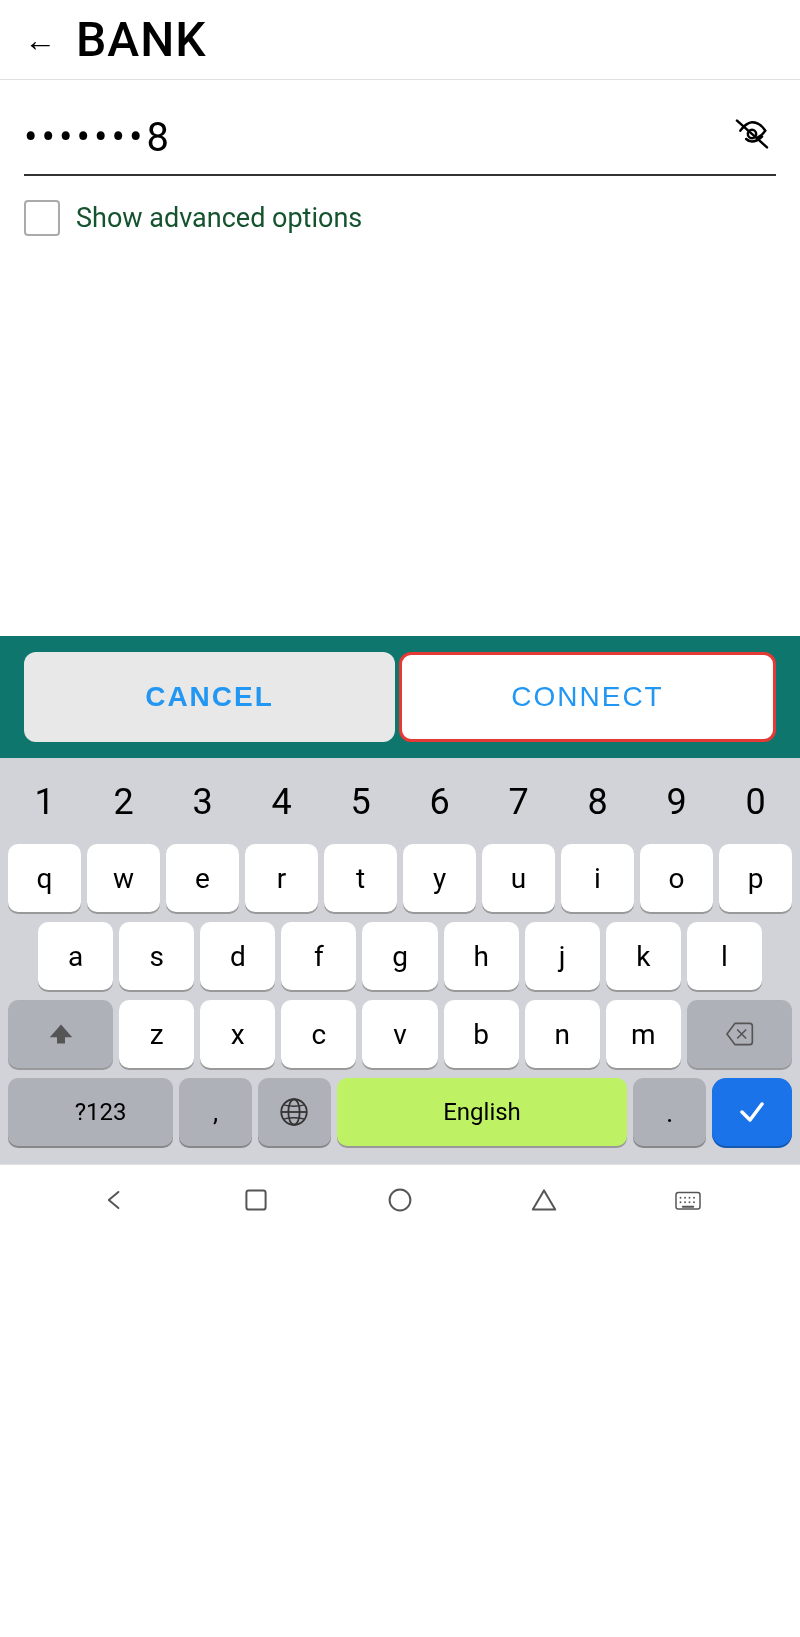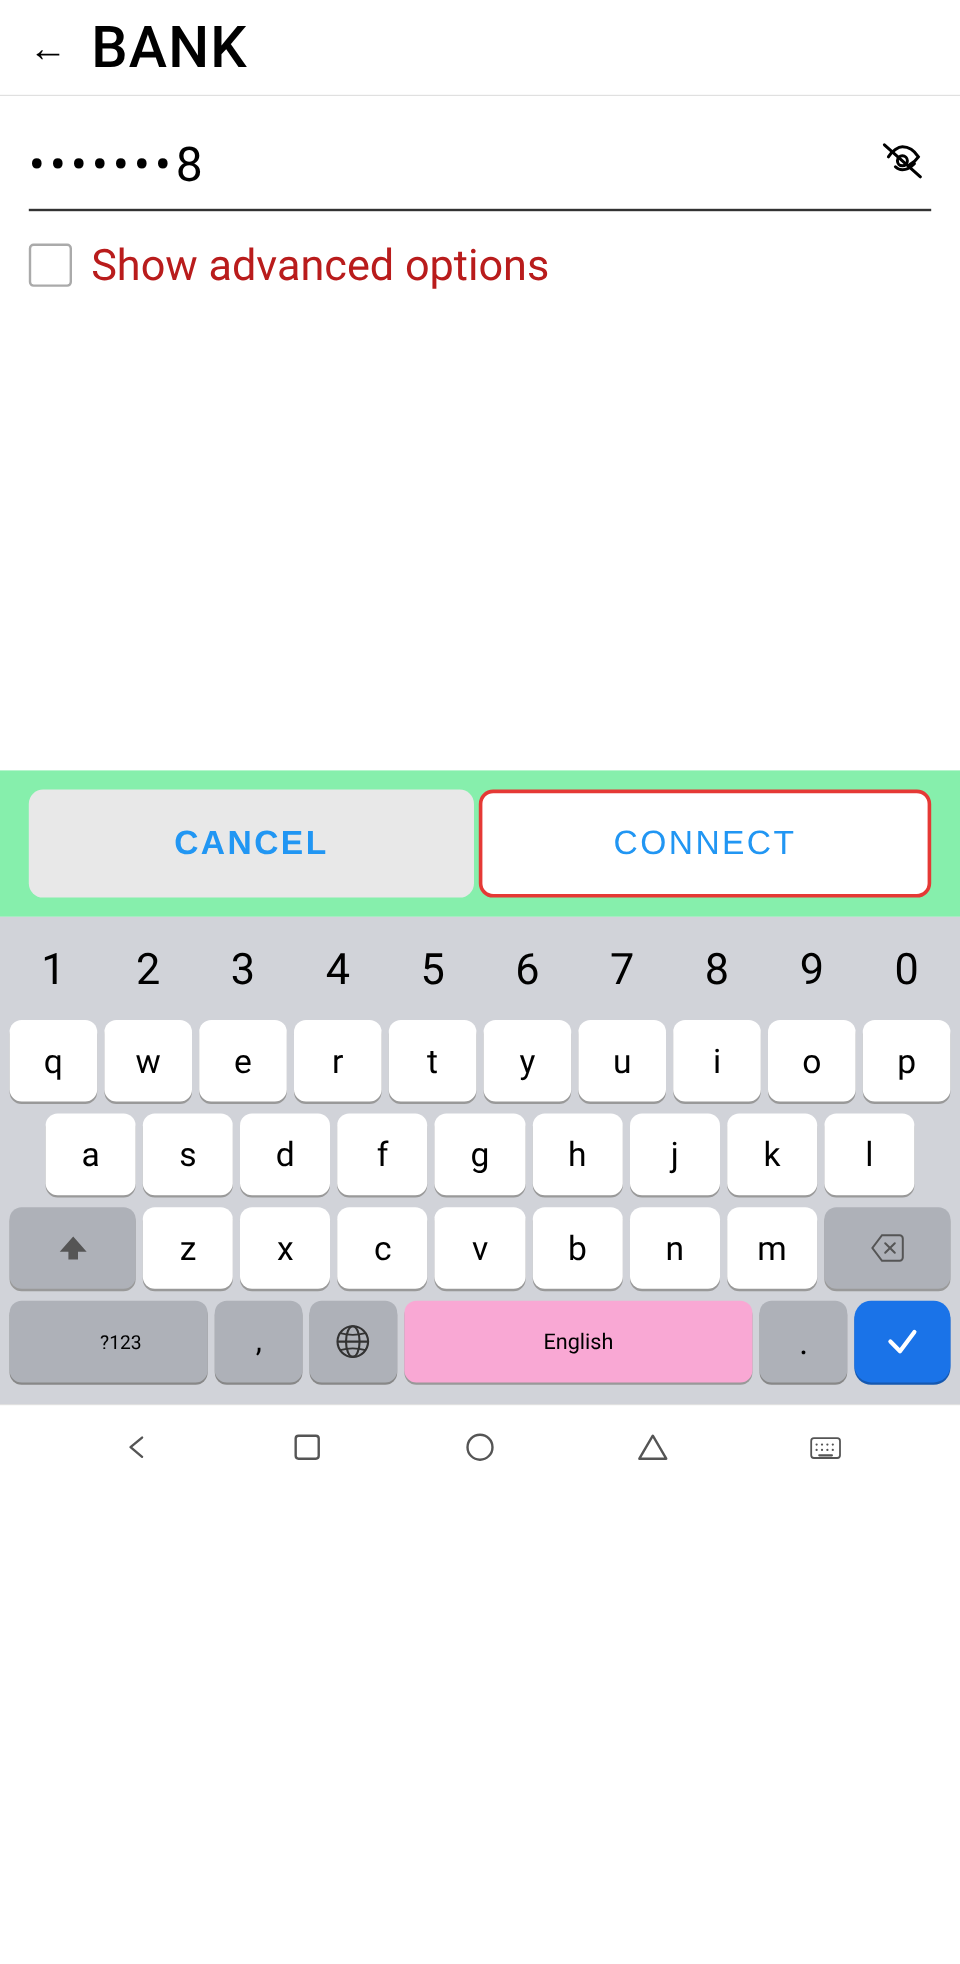--- a/index.html
+++ b/index.html
@@ -79,35 +79,35 @@
     }
     .checkbox-box {
       width: 36px;
       height: 36px;
       border: 2px solid #aaa;
       border-radius: 4px;
       background: #fff;
       flex-shrink: 0;
     }
     .checkbox-label {
-      font-size: 36px;
-      color: #b91c1c;
+      font-size: 27px;
+      color: #14532d;
     }
 
     
     .spacer {
       height: 380px;
     }
 
     
     .action-buttons {
       display: flex;
       gap: 4px;
       padding: 16px 24px;
-      background: #86efac;
+      background: #0f766e;
       justify-content: center;
     }
     .btn-cancel {
       flex: 1;
       height: 90px;
       background: #e8e8e8;
       border: none;
       border-radius: 12px;
       font-size: 28px;
       font-weight: 700;
@@ -199,24 +199,24 @@
     }
     .key-special-wide {
       flex: 2;
     }
     .key-special-narrow {
       flex: 1;
     }
     .key-spacebar {
       flex: 4;
       height: 68px;
-      background: #f9a8d4;
+      background: #bef264;
       border: none;
       border-radius: 10px;
-      font-size: 18px;
+      font-size: 24px;
       color: #000;
       display: flex;
       align-items: center;
       justify-content: center;
       cursor: pointer;
       box-shadow: 0 2px 0 #999;
     }
     .key-period {
       flex: 1;
       height: 68px;
@@ -368,21 +368,21 @@
     <div class="key-letter">m</div>
     <div class="key-letter gray" style="flex:1.4;">
       <svg viewBox="0 0 48 48" width="32" height="32" fill="none">
         <path d="M18 8 H40 a4 4 0 0 1 4 4 v24 a4 4 0 0 1-4 4 H18 L6 24 Z" stroke="#555" stroke-width="2.5" fill="#aeb1b8"></path>
         <path d="M22 18 L34 30 M34 18 L22 30" stroke="#555" stroke-width="2.5" stroke-linecap="round"></path>
       </svg>
     </div>
   </div>
 
   <div class="key-row-bottom">
-    <div class="key-special key-special-wide" style="font-size:16px;padding-left:20px;">?123</div>
+    <div class="key-special key-special-wide" style="font-size:24px;padding-left:20px;">?123</div>
     <div class="key-special key-special-narrow" style="font-size:26px;">,</div>
     <div class="key-special" style="flex:1; height:68px; background:#aeb1b8; border:none; border-radius:10px; display:flex; align-items:center; justify-content:center; cursor:pointer; box-shadow: 0 2px 0 #888;">
       <svg class="globe-icon" viewBox="0 0 48 48" fill="none" xmlns="http://www.w3.org/2000/svg">
         <circle cx="24" cy="24" r="18" stroke="#333" stroke-width="2.5" fill="none"></circle>
         <ellipse cx="24" cy="24" rx="8" ry="18" stroke="#333" stroke-width="2.5" fill="none"></ellipse>
         <line x1="6" y1="24" x2="42" y2="24" stroke="#333" stroke-width="2.5"></line>
         <path d="M9 14 Q24 18 39 14" stroke="#333" stroke-width="2" fill="none"></path>
         <path d="M9 34 Q24 30 39 34" stroke="#333" stroke-width="2" fill="none"></path>
       </svg>
     </div>

